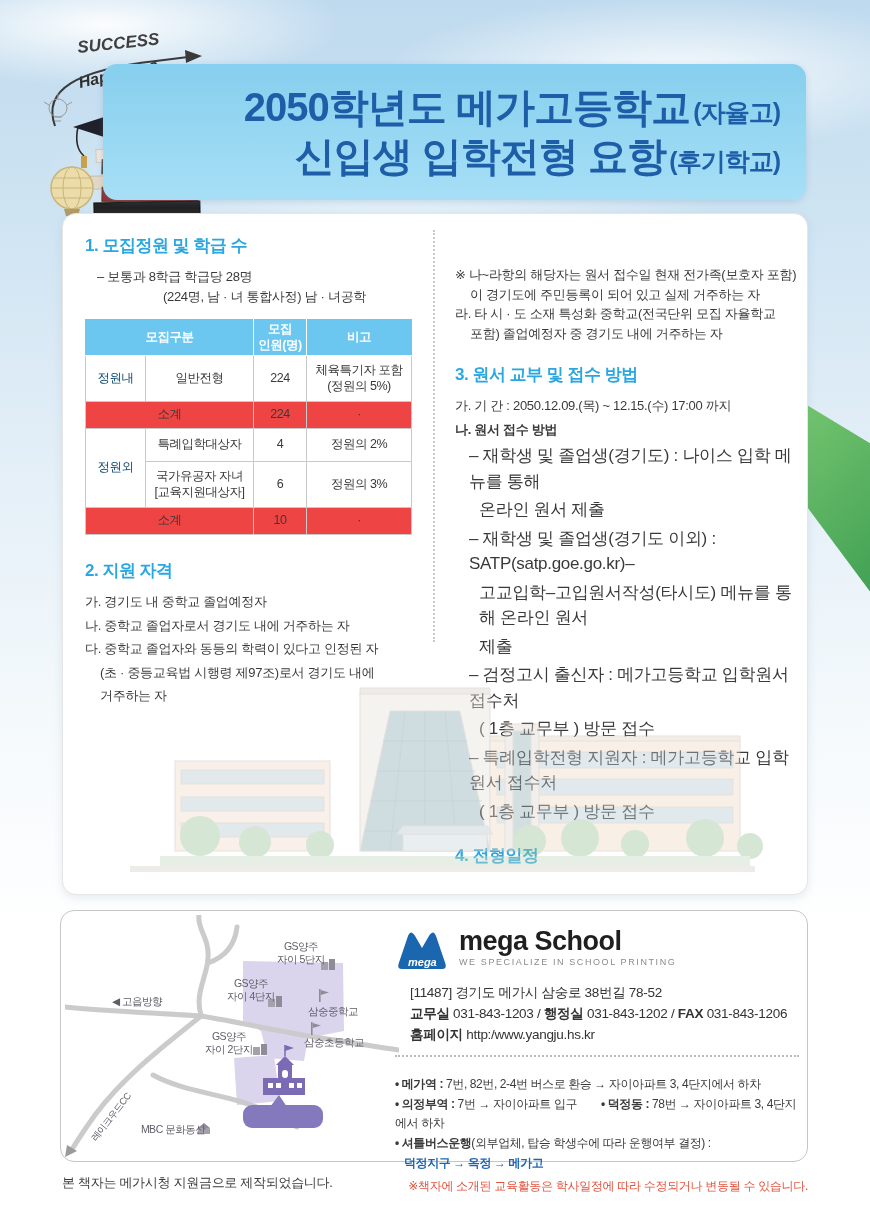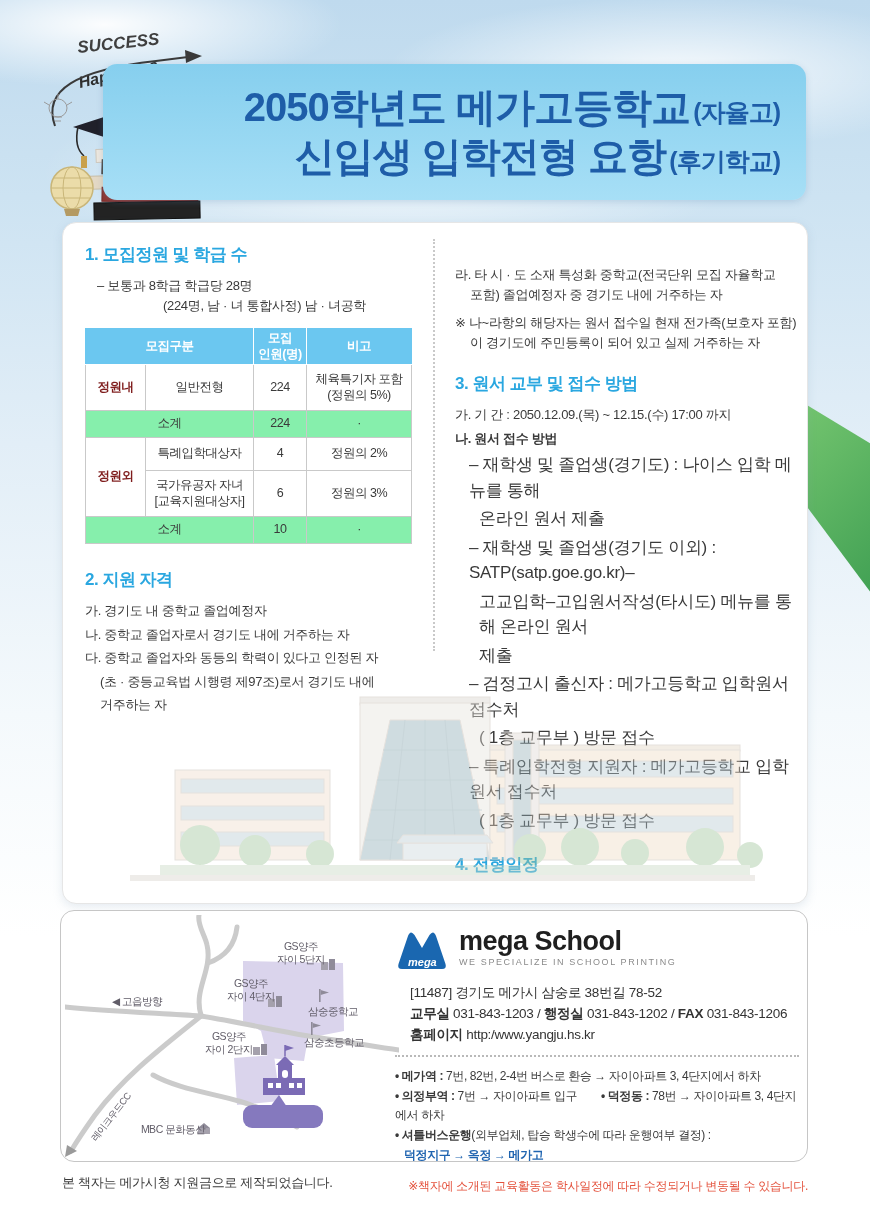--- a/index.html
+++ b/index.html
@@ -30,42 +30,42 @@
 
   
   .green-shape {
     left:806px; top:398px; width:64px; height:215px;
     background:linear-gradient(135deg,#74c56f,#3e9e52);
     clip-path:polygon(0 3%,100% 21%,100% 90%,0 50%);
   }
 
   
   .main-card {
-    left:62px; top:222px; width:746px; height:682px;
+    left:62px; top:213px; width:746px; height:682px;
     background:#fff; border:1px solid #e6e6e6; border-radius:14px;
     box-shadow:0 3px 10px rgba(120,150,180,.18);
   }
   .col-divider { left:370px; top:16px; height:412px; width:0; border-left:2px dotted #c9c9c9; }
   .sec-title { color:#2aa7e0; font-size:17px; font-weight:bold; letter-spacing:-0.5px; }
   .body-text { color:#3a3a3a; font-size:13px; line-height:1.5; letter-spacing:-0.3px; }
 
   .col-left  { left:22px;  top:20px; width:334px; }
   .col-right { left:392px; top:42px; width:350px; }
 
   .intro { margin-top:10px; padding-left:12px; }
   .intro .wrap2 { padding-left:13px;text-align:center; }
 
   
   table.adm { border-collapse:collapse; margin-top:13px; width:326px; font-size:12.5px; color:#3a3a3a; table-layout:fixed; }
   table.adm th, table.adm td { border:1px solid #c9c9c9; text-align:center; vertical-align:middle; line-height:1.25; letter-spacing:-0.5px; padding:2px; }
   table.adm thead th { background:#6bc7f0; color:#fff; border-color:#fff; border-top-color:#6bc7f0; font-weight:bold; height:36px; }
   table.adm thead tr th:first-child { border-left-color:#6bc7f0; }
   table.adm thead tr th:last-child  { border-right-color:#6bc7f0; }
-  td.cat { color:#7f1d1d; font-weight:bold; }
-  tr.subtotal td { background:#86efac; height:27px; }
+  td.cat { color:#0c4a6e; font-weight:normal; }
+  tr.subtotal td { background:#ef4444; height:27px; }
   .h-r1 { height:46px; } .h-r3 { height:33px; } .h-r4 { height:46px; }
 
   .list { margin-top:10px; }
   .list > div { margin-bottom:4px; }
   .hang { padding-left:15px; }
 
   .sub-list { padding-left:14px; margin-top:4px; font-size:17px; }
   .sub-list > div { margin-bottom:3px; }
   .sub-hang { padding-left:10px; }
 
@@ -81,21 +81,21 @@
   .map-label { position:absolute; font-size:10.5px; color:#615d68; line-height:1.2; text-align:center; letter-spacing:-0.5px; white-space:nowrap; }
   .rot { transform:rotate(-52deg); transform-origin:center; }
 
   .pub { left:334px; top:16px; width:404px; }
   .logo-row { display:flex; align-items:flex-start; gap:10px; }
   .logo-txt .nm { font-size:27px; font-weight:bold; color:#1f1f1f; letter-spacing:-0.5px; line-height:1.05; }
   .logo-txt .tg { font-size:9px; color:#8a8a8a; letter-spacing:1.6px; margin-top:2px; }
   .addr { margin-top:12px; font-size:13.5px; color:#333; line-height:1.55; letter-spacing:-0.3px;margin-left:15px; }
   .addr b { font-weight:bold; }
   .dotline { margin-top:9px; border-top:2px dotted #b9b9b9; width:100%; }
-  .transit { margin-top:10px; font-size:12px; color:#3a3a3a; line-height:1.65; letter-spacing:-0.4px; }
+  .transit { margin-top:18px; font-size:12px; color:#3a3a3a; line-height:1.65; letter-spacing:-0.4px; }
   .transit b { font-weight:bold; }
   .transit .gap { display:inline-block; width:18px; }
   .shuttle-route { color:#1f64b0; font-weight:bold; padding-left:9px; }
 
   .footer-left  { left:62px; top:1174px; font-size:13px; color:#3b3b3b; letter-spacing:-0.3px; }
   .footer-right { right:62px; top:1178px; font-size:12px; color:#e4523d; letter-spacing:-0.3px;margin-left:48px; }
 </style>
 </head>
 <body>
 
@@ -212,27 +212,27 @@
       <div class="body-text list">
         <div>가. 경기도 내 중학교 졸업예정자</div>
         <div>나. 중학교 졸업자로서 경기도 내에 거주하는 자</div>
         <div>다. 중학교 졸업자와 동등의 학력이 있다고 인정된 자</div>
         <div class="hang">(초 · 중등교육법 시행령 제97조)로서 경기도 내에</div>
         <div class="hang">거주하는 자</div>
       </div>
     </div>
 
     <div class="abs col-right">
+      <div class="body-text" style="margin-top:9px;">
+        <div>※ 나~라항의 해당자는 원서 접수일 현재 전가족(보호자 포함)</div>
+        <div class="hang">이 경기도에 주민등록이 되어 있고 실제 거주하는 자</div>
+      </div>
       <div class="body-text">
         <div>라. 타 시 · 도 소재 특성화 중학교(전국단위 모집 자율학교</div>
         <div class="hang">포함) 졸업예정자 중 경기도 내에 거주하는 자</div>
-      </div>
-      <div class="body-text" style="margin-top:9px;">
-        <div>※ 나~라항의 해당자는 원서 접수일 현재 전가족(보호자 포함)</div>
-        <div class="hang">이 경기도에 주민등록이 되어 있고 실제 거주하는 자</div>
       </div>
 
       <div class="sec-title s-title-gap">3. 원서 교부 및 접수 방법</div>
       <div class="body-text list">
         <div>가. 기 간 : 2050.12.09.(목) ~ 12.15.(수) 17:00 까지</div>
         <div style="font-weight:bold;">나. 원서 접수 방법</div>
         <div class="sub-list">
           <div>– 재학생 및 졸업생(경기도) : 나이스 입학 메뉴를 통해</div>
           <div class="sub-hang">온라인 원서 제출</div>
           <div>– 재학생 및 졸업생(경기도 이외) : SATP(satp.goe.go.kr)–</div>

